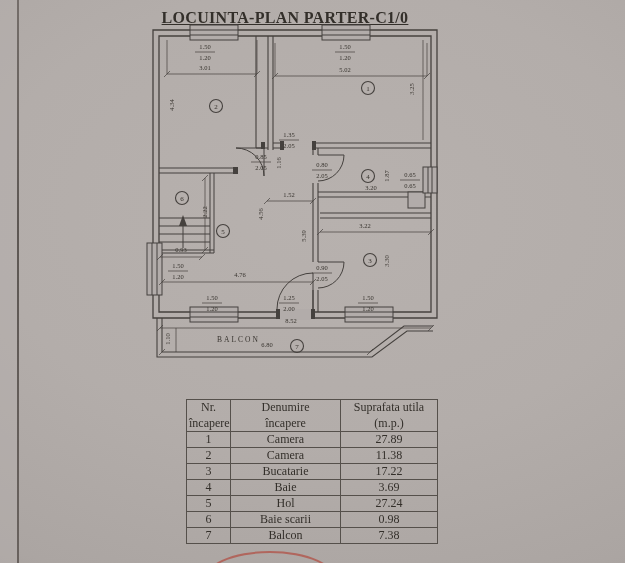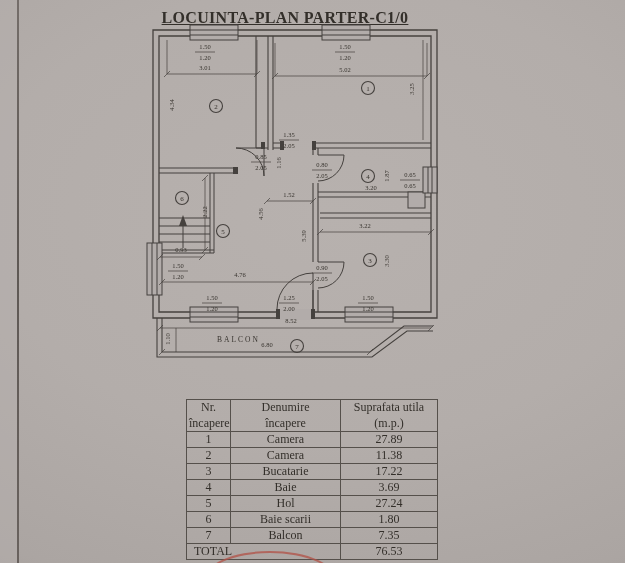--- a/index.html
+++ b/index.html
@@ -221,29 +221,25 @@
             <td>3.69</td>
           </tr>
           <tr>
             <td>5</td>
             <td>Hol</td>
             <td>27.24</td>
           </tr>
           <tr>
             <td>6</td>
             <td>Baie scarii</td>
-            <td>1.80</td>
+            <td>0.98</td>
           </tr>
           <tr>
             <td>7</td>
             <td>Balcon</td>
-            <td>7.35</td>
-          </tr>
-          <tr>
-            <td class="merged" colspan="2">TOTAL</td>
-            <td>76.53</td>
+            <td>7.38</td>
           </tr>
         </tbody>
     </table>
   </div>
 
   <div id="stamp"></div>
 </div>
 
 </body></html>

